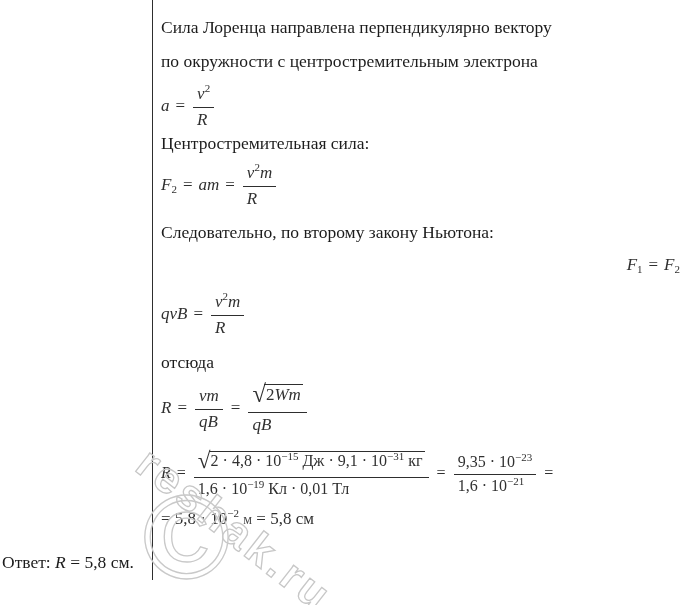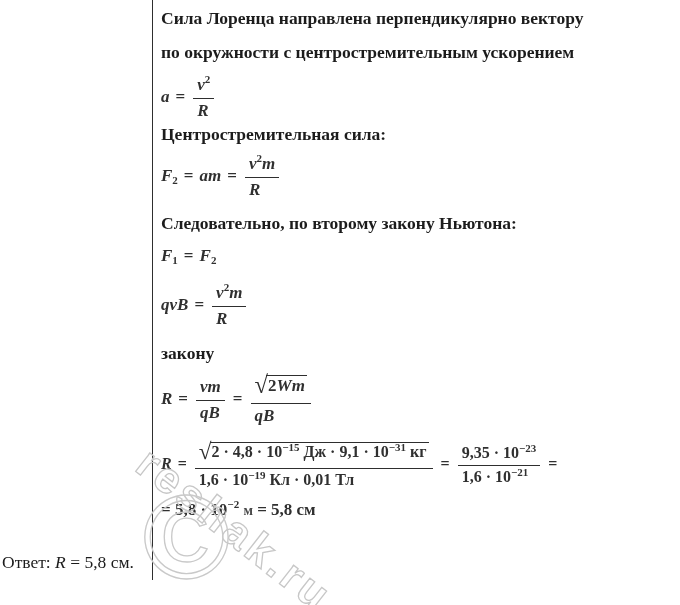--- a/index.html
+++ b/index.html
@@ -19,22 +19,21 @@
     top: 0;
     height: 580px;
     width: 0;
     border-left: 1.6px solid #2e2e2e;
   }
   .content {
     position: absolute;
     left: 161px;
     top: 0;
     width: 519px;
-    padding-top: 1px;
-    font-weight: bold;
+    padding-top: 10px;
   }
   .textline {
     font-size: 17.5px;
     line-height: 34px;
     white-space: nowrap;
   }
   .label {
     font-size: 17.5px;
     line-height: 22px;
     margin-top: 1px;
@@ -66,21 +65,21 @@
     transform: translateY(-2px);
   }
   .radicand {
     display: inline-block;
     border-top: 1.5px solid #2e2e2e;
     padding: 0 2px 0 2px;
   }
   #f-accel   { margin-top: 5px; }
   #f-f2      { margin-top: 8px; }
   #label-newton { margin-top: 11px; }
-  #f-f1f2    { margin-top: 12px; }
+  #f-f1f2    { margin-top: 12px; text-align: right; }
   #f-qvb     { margin-top: 16px; }
   #hence     { margin-top: 12px; font-size: 17.5px; line-height: 22px; }
   #f-radius  { margin-top: 10px; }
   #f-numeric { margin-top: 14px; font-size: 16px; }
   #f-result  { margin-top: 10px; font-size: 17px; }
   .unit-sm { font-size: 0.82em; color: #4a4a4a; }
   .answer {
     position: absolute;
     left: 2px;
     top: 552px;
@@ -119,21 +118,21 @@
 </head>
 <body>
 
 <div class="page">
 
   <div class="rule"></div>
 
   <div class="content">
 
     <div class="textline">Сила Лоренца направлена перпендикулярно вектору</div>
-    <div class="textline">по окружности с центростремительным ускорением</div>
+    <div class="textline">по окружности с центростремительным электрона</div>
 
     <div class="formula" id="f-accel">
       <span class="it">a</span><span class="eq">=</span><span class="frac"><span class="num"><span class="it">v</span><sup>2</sup></span><span class="den it">R</span></span>
     </div>
 
     <div class="label">Центростремительная сила:</div>
 
     <div class="formula" id="f-f2">
       <span class="it">F</span><sub>2</sub><span class="eq">=</span><span class="it">am</span><span class="eq">=</span><span class="frac"><span class="num"><span class="it">v</span><sup>2</sup><span class="it">m</span></span><span class="den it">R</span></span>
     </div>
@@ -141,21 +140,21 @@
     <div class="label" id="label-newton">Следовательно, по второму закону Ньютона:</div>
 
     <div class="formula" id="f-f1f2">
       <span class="it">F</span><sub>1</sub><span class="eq">=</span><span class="it">F</span><sub>2</sub>
     </div>
 
     <div class="formula" id="f-qvb">
       <span class="it">qvB</span><span class="eq">=</span><span class="frac"><span class="num"><span class="it">v</span><sup>2</sup><span class="it">m</span></span><span class="den it">R</span></span>
     </div>
 
-    <div class="label" id="hence">закону</div>
+    <div class="label" id="hence">отсюда</div>
 
     <div class="formula" id="f-radius">
       <span class="it">R</span><span class="eq">=</span><span class="frac"><span class="num it">vm</span><span class="den it">qB</span></span><span class="eq">=</span><span class="frac"><span class="num"><span class="radsign">√</span><span class="radicand"><span>2</span><span class="it">Wm</span></span></span><span class="den it">qB</span></span>
     </div>
 
     <div class="formula" id="f-numeric">
       <span class="it">R</span><span class="eq">=</span><span class="frac"><span class="num"><span class="radsign">√</span><span class="radicand"><span>2 · 4,8 · 10</span><sup>−15</sup><span> Дж · 9,1 · 10</span><sup>−31</sup><span> кг</span></span></span><span class="den"><span>1,6 · 10</span><sup>−19</sup><span> Кл · 0,01 Тл</span></span></span><span class="eq">=</span><span class="frac"><span class="num"><span>9,35 · 10</span><sup>−23</sup></span><span class="den"><span>1,6 · 10</span><sup>−21</sup></span></span><span class="eq">=</span>
     </div>
 
     <div class="formula" id="f-result">

